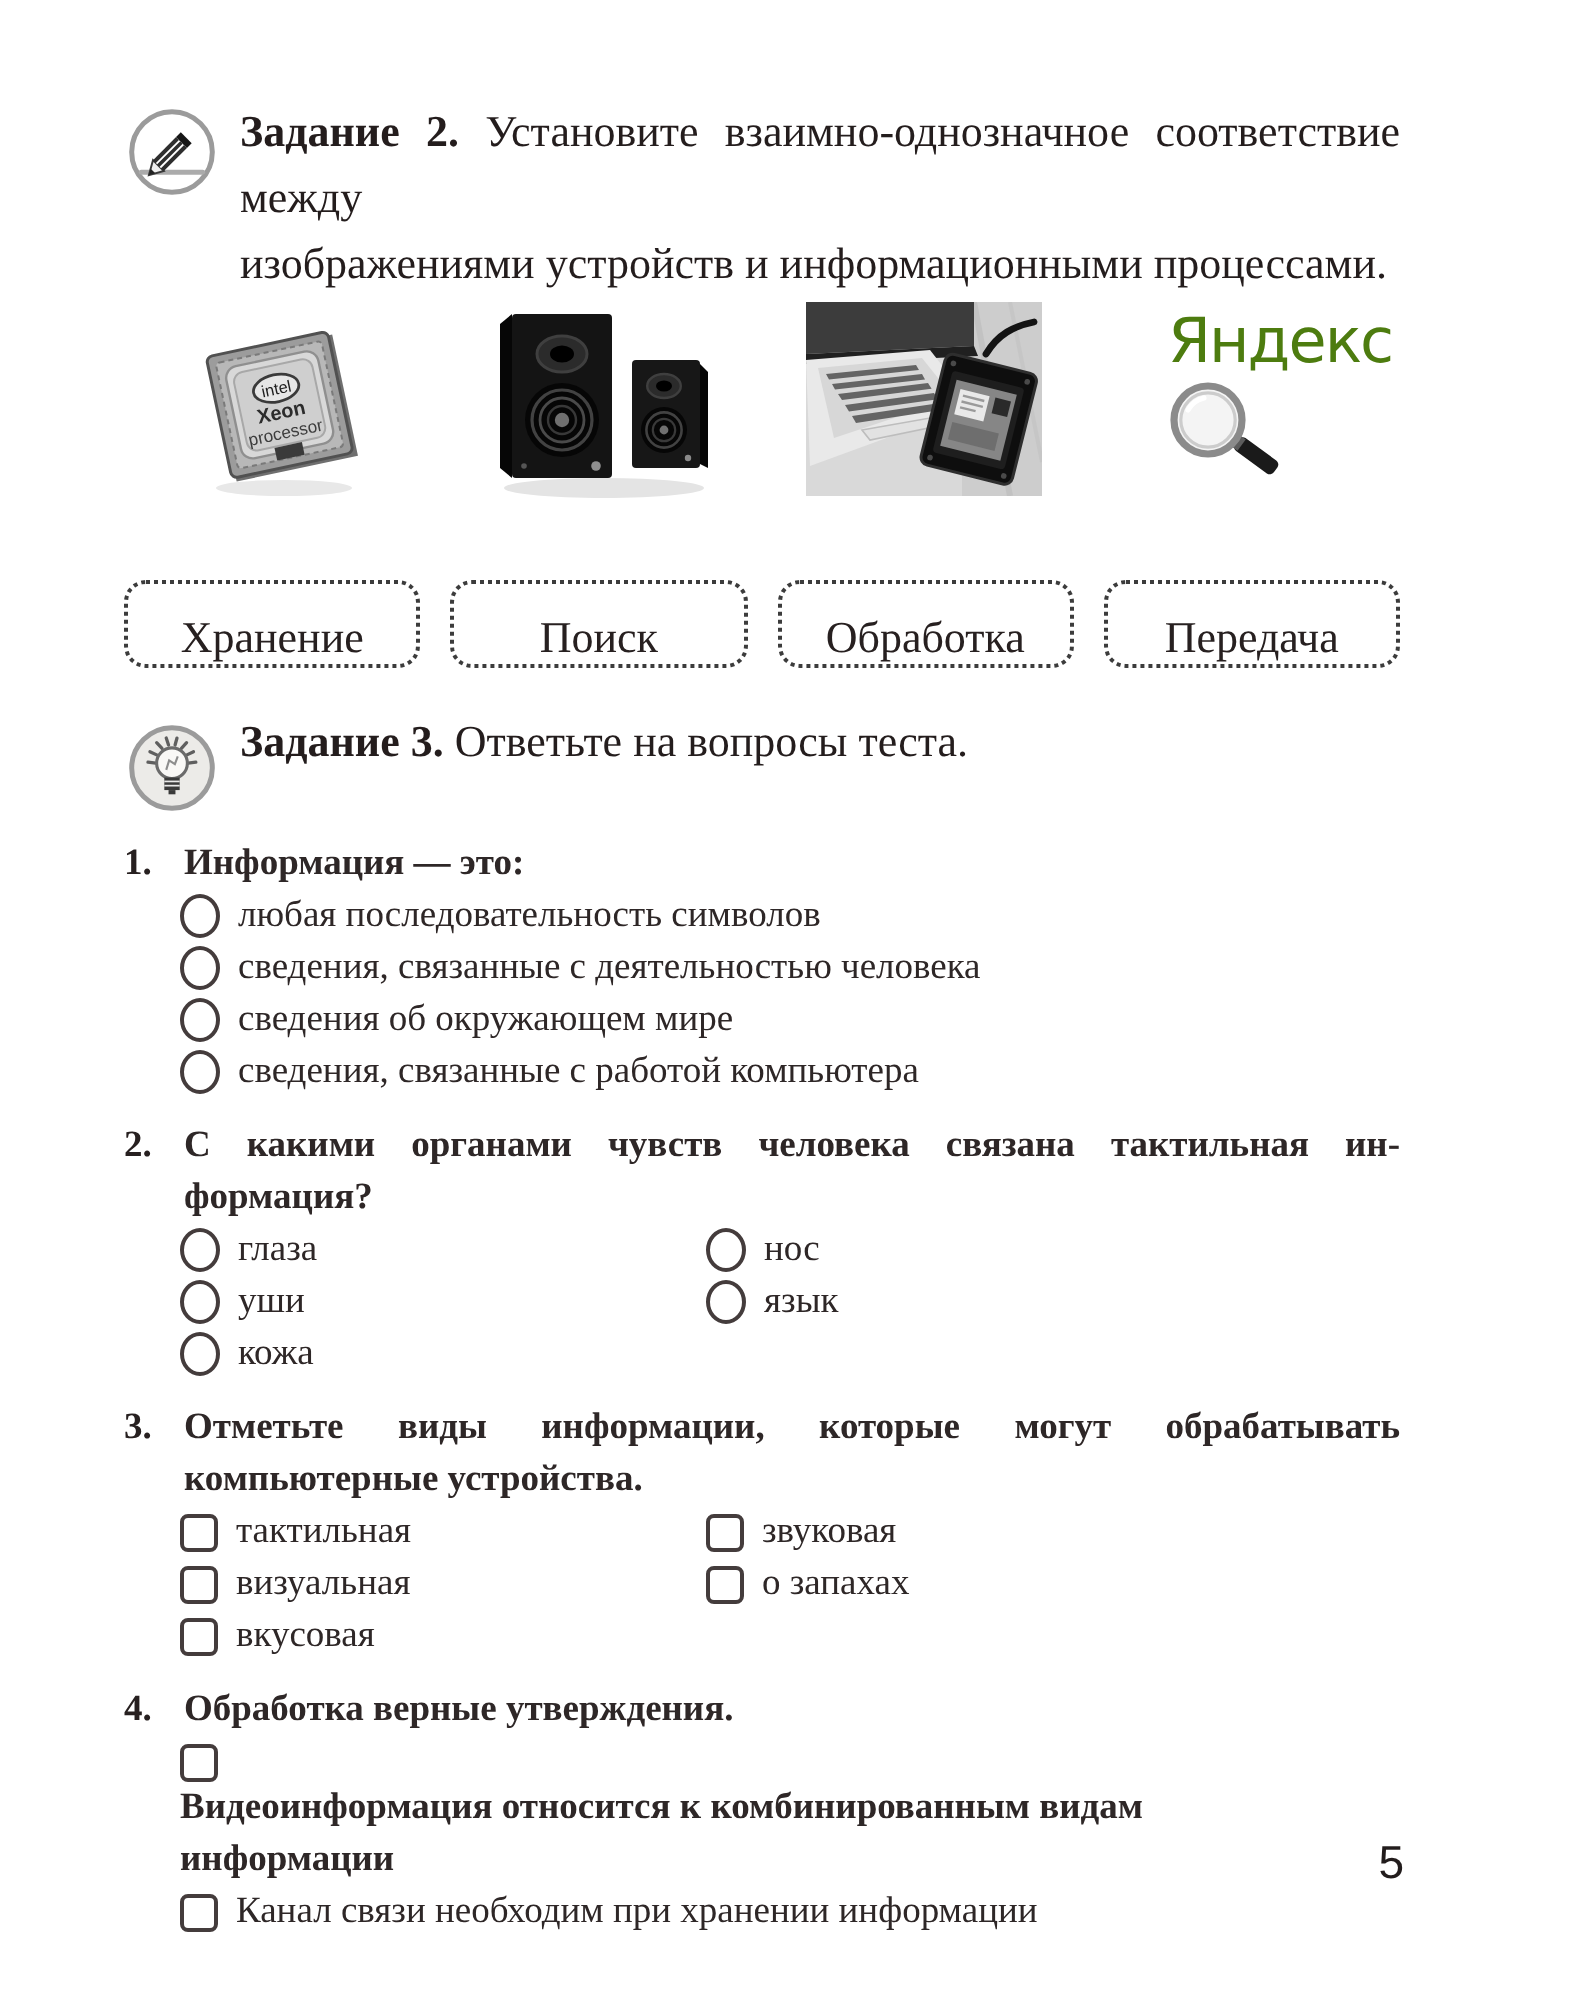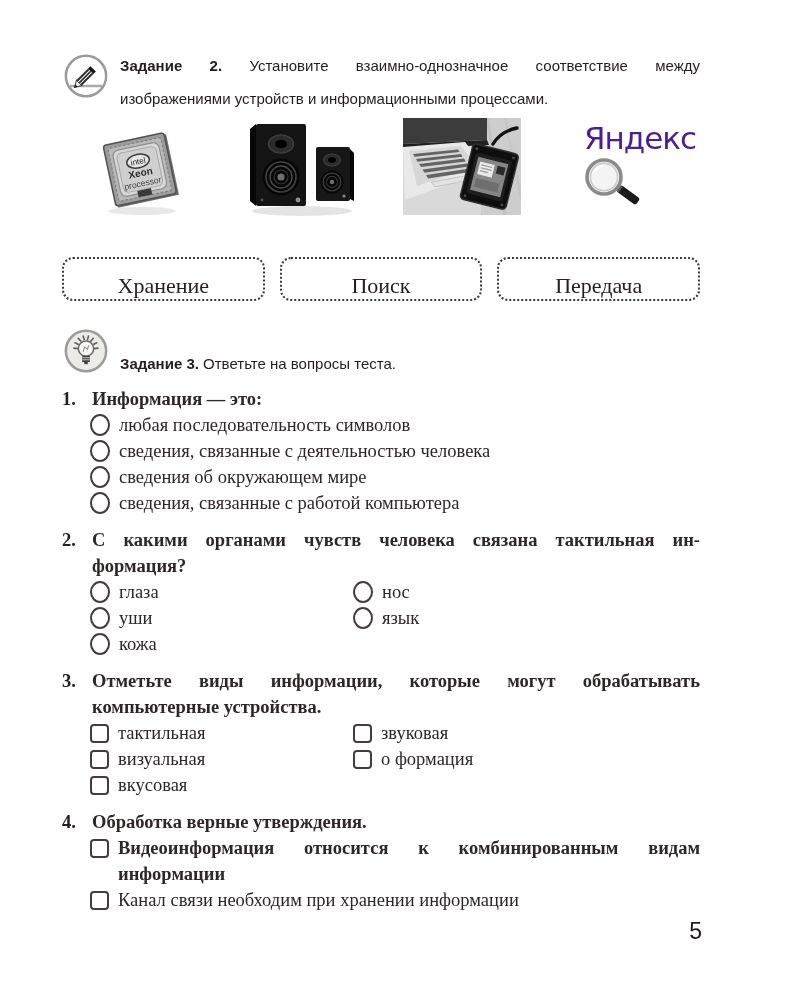--- a/index.html
+++ b/index.html
@@ -6,48 +6,48 @@
   .page {
     position:relative; width:786px; height:1000px; background:#ffffff;
     font-family:"Liberation Serif", serif; color:#2e2727; overflow:hidden;
   }
   .content { position:absolute; left:62px; top:52px; width:638px; }
 
   
   .task-header { display:flex; align-items:flex-start; }
   .task-icon { width:48px; height:48px; flex:none; margin-right:10px; }
   .task-text {
-    flex:1; font-family:Liberation Sans, sans-serif;
-    font-size:15px; line-height:33px; color:#241d1d; margin-top:-3px;
+    flex:1; font-family:Liberation Serif, serif;
+    font-size:22px; line-height:33px; color:#241d1d; margin-top:-3px;
   }
   .task-title { font-weight:bold; }
   .jl { text-align:justify; text-align-last:justify; }
 
   
   .images-row { position:relative; height:96px; margin-top:8px; }
   .fig { position:absolute; top:0; }
   .fig-cpu      { left:32px;  top:2px; }
   .fig-speakers { left:184px; top:-6px; }
   .fig-laptop   { left:341px; top:-5px; }
   .fig-yandex   { left:518px; top:0; }
   .yandex-text {
     font-family:"DejaVu Sans", sans-serif; font-size:31px; letter-spacing:-1px;
-    color:#4c1d95; line-height:30px; margin-left:4px;
+    color:#4d7c0f; line-height:30px; margin-left:4px;
   }
 
   
   .process-row { display:flex; gap:15px; margin-top:38px; }
   .process-box {
     flex:1; height:40px; border:2.5px dotted #3c3c3c; border-radius:11px;
     display:flex; align-items:flex-end; justify-content:center;
     font-size:22px; color:#272020; background:#fff;
   }
 
   
-  .task3 { margin-top:26px; align-items:flex-end; }
+  .task3 { margin-top:26px; align-items:flex-start; }
   .task3 .task-text { margin-top:0; line-height:22px; }
 
   
   .questions { margin-top:10px; font-size:18.5px; line-height:26px; }
   .q { display:flex; margin-top:11px; }
   .qnum { width:30px; flex:none; font-weight:bold; color:#272020; }
   .qbody { width:608px; }
   .qline { line-height:26px;font-weight:bold; }
   .opts { margin-top:0; }
   .opt { display:flex; align-items:center; height:26px; margin-left:-2px; }
@@ -55,21 +55,21 @@
     width:16px; height:18px; border:2px solid #443c3c; border-radius:50%;
     margin-right:9px; flex:none; background:#fff;
   }
   .checkbox {
     width:15px; height:15px; border:2px solid #443c3c; border-radius:4px;
     margin-right:9px; flex:none; background:#fff;
   }
   .cols { display:flex; }
   .col-l { width:263px; flex:none; }
   .col-r { flex:1; }
-  .opt-multi { display:flex; margin-left:-2px; align-items:flex-start; }
+  .opt-multi { display:flex; margin-left:-2px; align-items:flex-start;flex-direction:column; }
   .opt-multi .checkbox { margin-top:4px; }
   .opt-multi-text { flex:1; }
 
   .page-number {
     position:absolute; right:84px; top:918px;
     font-family:"Liberation Sans", sans-serif; font-size:23px; color:#221c1c;
   }
 </style>
 </head>
 <body>
@@ -199,20 +199,23 @@
     </div>
 
     <div class="process-row">
       <div class="process-box">
           <span>Хранение</span>
         </div>
       <div class="process-box">
           <span>Поиск</span>
         </div>
       <div class="process-box">
+          <span>Обработка</span>
+        </div>
+      <div class="process-box">
           <span>Передача</span>
         </div>
     </div>
 
     <div class="task-header task3">
       <span class="task-icon">
         <svg width="48" height="48" viewBox="0 0 50 50">
           <circle cx="25" cy="25" r="21" fill="#ecebe8" stroke="#9b9b9b" stroke-width="2.6"></circle>
           <g stroke="#5f5f5f" stroke-width="1.7" stroke-linecap="round">
             <line x1="12.5" y1="22" x2="16.5" y2="22.5"></line>
@@ -319,21 +322,21 @@
                   <span>вкусовая</span>
                 </div>
             </div>
             <div class="col-r">
               <div class="opt">
                   <span class="checkbox"></span>
                   <span>звуковая</span>
                 </div>
               <div class="opt">
                   <span class="checkbox"></span>
-                  <span>о формация</span>
+                  <span>о запахах</span>
                 </div>
             </div>
           </div>
         </div>
       </div>
 
       <div class="q">
         <div class="qnum">4.</div>
         <div class="qbody">
           <div class="qline">Обработка верные утверждения.</div>

